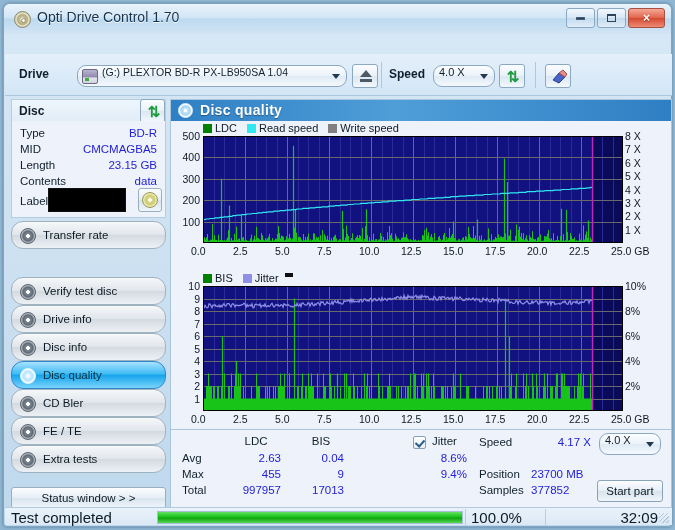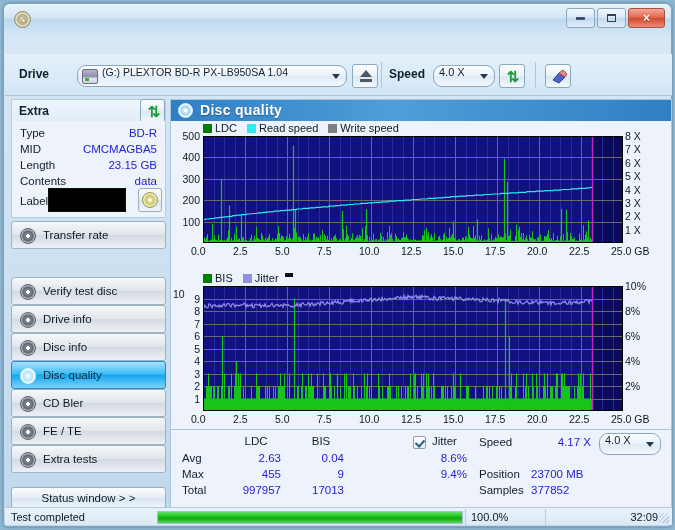--- a/index.html
+++ b/index.html
@@ -124,21 +124,21 @@
     background:linear-gradient(to bottom,#fbfdff,#e6eef6 50%,#d8e4ee 52%,#f0f6fb);
   }
   .discbtn .cd{
     position:absolute;left:3px;top:3px;width:16px;height:16px;border-radius:50%;
     background:radial-gradient(circle at 50% 50%,#fbfbee 0 17%,#d9d78e 19%,#cfcc72 48%,#efeec0 62%,#c5c268 100%);
     border:1px solid #9b9852;box-sizing:border-box;
   }
 
   .navbtn{
     position:absolute;left:7px;width:155px;height:28px;
-    border:1px solid #9fb2c0;border-radius:3px;box-sizing:border-box;
+    border:1px solid #9fb2c0;border-radius:12px;box-sizing:border-box;
     background:linear-gradient(to bottom,#f6f8fa,#e1e6eb 48%,#d3dae1 52%,#edf1f5);
     font-size:11.5px;color:#0d1a23;cursor:default;
   }
   .navbtn.active{
     border:1px solid #2f86c9;
     background:linear-gradient(to bottom,#a8e2ff,#3fbcf4 45%,#17a5ec 52%,#7bd4fb);
     color:#06303f;
   }
   .navbtn .ico{
     position:absolute;left:8px;top:6px;width:16px;height:16px;border-radius:50%;
@@ -202,37 +202,38 @@
     background:linear-gradient(to bottom,#fbfdff,#e6eef6 48%,#d7e3ed 52%,#f0f6fb);
     font-size:11.5px;color:#0d1a23;display:flex;align-items:center;justify-content:center;cursor:default;
   }
 
   
   .statusbar{
     position:absolute;left:1px;bottom:1px;width:667px;height:18px;
     background:linear-gradient(to bottom,#e9f2fa,#dbe9f6);
     border-top:1px solid #b2cade;box-sizing:border-box;
   }
-  .sbcell{position:absolute;top:0;height:18px;font-size:11px;color:#0d1a23;
+  .sbcell{position:absolute;top:0;height:18px;font-size:15px;color:#0d1a23;
     display:flex;align-items:center;box-sizing:border-box;}
   .progouter{
     position:absolute;left:152px;top:3px;width:306px;height:13px;
     background:#e6eef5;border:1px solid #a7bfd2;box-sizing:border-box;
   }
   .progfill{height:100%;background:linear-gradient(to bottom,#63e063,#17c217 45%,#0fa30f 55%,#55d955);}
   .vdiv{position:absolute;top:1px;width:1px;height:16px;background:#b8cee0;}
 </style>
 </head>
 <body>
 
 <div id="root">
 <div class="winframe">
 
   <div class="titlebar">
     <div class="titleicon"></div>
+    <div class="titletext">Opti Drive Control 1.70</div>
     <div class="wbtns">
       <div class="wbtn">
         <div class="g">
               <div class="mindash"></div>
             </div>
       </div>
       <div class="wbtn">
         <div class="g">
               <div class="maxsq"></div>
             </div>
@@ -266,21 +267,21 @@
     <div class="sep" style="left:530px"></div>
     <div class="sqbtn" style="left:540px;top:10px">
       <svg class="eraseicon" viewBox="0 0 18 16">
         <path d="M3 11 L9 4 L15 8 L9 14 Z" fill="#4a63c8" stroke="#2b3e87" stroke-width="1"></path>
         <path d="M9 4 L13 1 L17 5 L15 8 Z" fill="#e88a8a" stroke="#a84e4e" stroke-width="1"></path>
       </svg>
     </div>
   </div>
 
   <div class="discbar">
-    <div class="lbl">Extra</div>
+    <div class="lbl">Disc</div>
     <div class="sqbtn" style="left:128px;top:-1px;height:24px;width:25px">
       <div class="refreshicon">⇅</div>
     </div>
   </div>
 
   <div class="discinfo">
     <div style="padding-top:5px">
       <div class="row">
         <span class="k">Type</span>
         <span class="v">BD-R</span>
@@ -520,21 +521,21 @@
     <div id="botYTicks">
           <div class="axtick" style="left: 2px; top: 292.5px; width: 27px; text-align: right;">1</div>
           <div class="axtick" style="left: 2px; top: 280px; width: 27px; text-align: right;">2</div>
           <div class="axtick" style="left: 2px; top: 267.5px; width: 27px; text-align: right;">3</div>
           <div class="axtick" style="left: 2px; top: 255px; width: 27px; text-align: right;">4</div>
           <div class="axtick" style="left: 2px; top: 242.5px; width: 27px; text-align: right;">5</div>
           <div class="axtick" style="left: 2px; top: 230px; width: 27px; text-align: right;">6</div>
           <div class="axtick" style="left: 2px; top: 217.5px; width: 27px; text-align: right;">7</div>
           <div class="axtick" style="left: 2px; top: 205px; width: 27px; text-align: right;">8</div>
           <div class="axtick" style="left: 2px; top: 192.5px; width: 27px; text-align: right;">9</div>
-          <div class="axtick" style="left: 2px; top: 188px; width: 27px; ">10</div>
+          <div class="axtick" style="left: 2px; top: 180px; width: 27px; text-align: right;">10</div>
         </div>
     <div id="botY2Ticks">
           <div class="axtick" style="left: 454px; top: 280px;">2%</div>
           <div class="axtick" style="left: 454px; top: 255px;">4%</div>
           <div class="axtick" style="left: 454px; top: 230px;">6%</div>
           <div class="axtick" style="left: 454px; top: 205px;">8%</div>
           <div class="axtick" style="left: 454px; top: 180px;">10%</div>
         </div>
     <div id="botXTicks">
           <div class="axtick" style="left: 20px; top: 313px;">0.0</div>
@@ -579,20 +580,21 @@
       <div class="txt">4.0 X</div>
       <div class="arrow"></div>
     </div>
 
     <div class="st" style="left:308px;top:38px">Position</div>
     <div class="stv" style="left:360px;top:38px;width:80px;text-align:left">23700 MB</div>
 
     <div class="st" style="left:308px;top:54px">Samples</div>
     <div class="stv" style="left:360px;top:54px;width:80px;text-align:left">377852</div>
 
+    <div class="pushbtn" style="left:426px;top:50px;width:66px;height:22px">Start part</div>
   </div>
 
   <div class="statusbar">
     <div class="sbcell" style="left:6px">Test completed</div>
     <div class="progouter">
       <div class="progfill" id="progfill" style="width: 100%;"></div>
     </div>
     <div class="vdiv" style="left:460px"></div>
     <div class="sbcell" style="left:466px">100.0%</div>
     <div class="vdiv" style="left:540px"></div>

